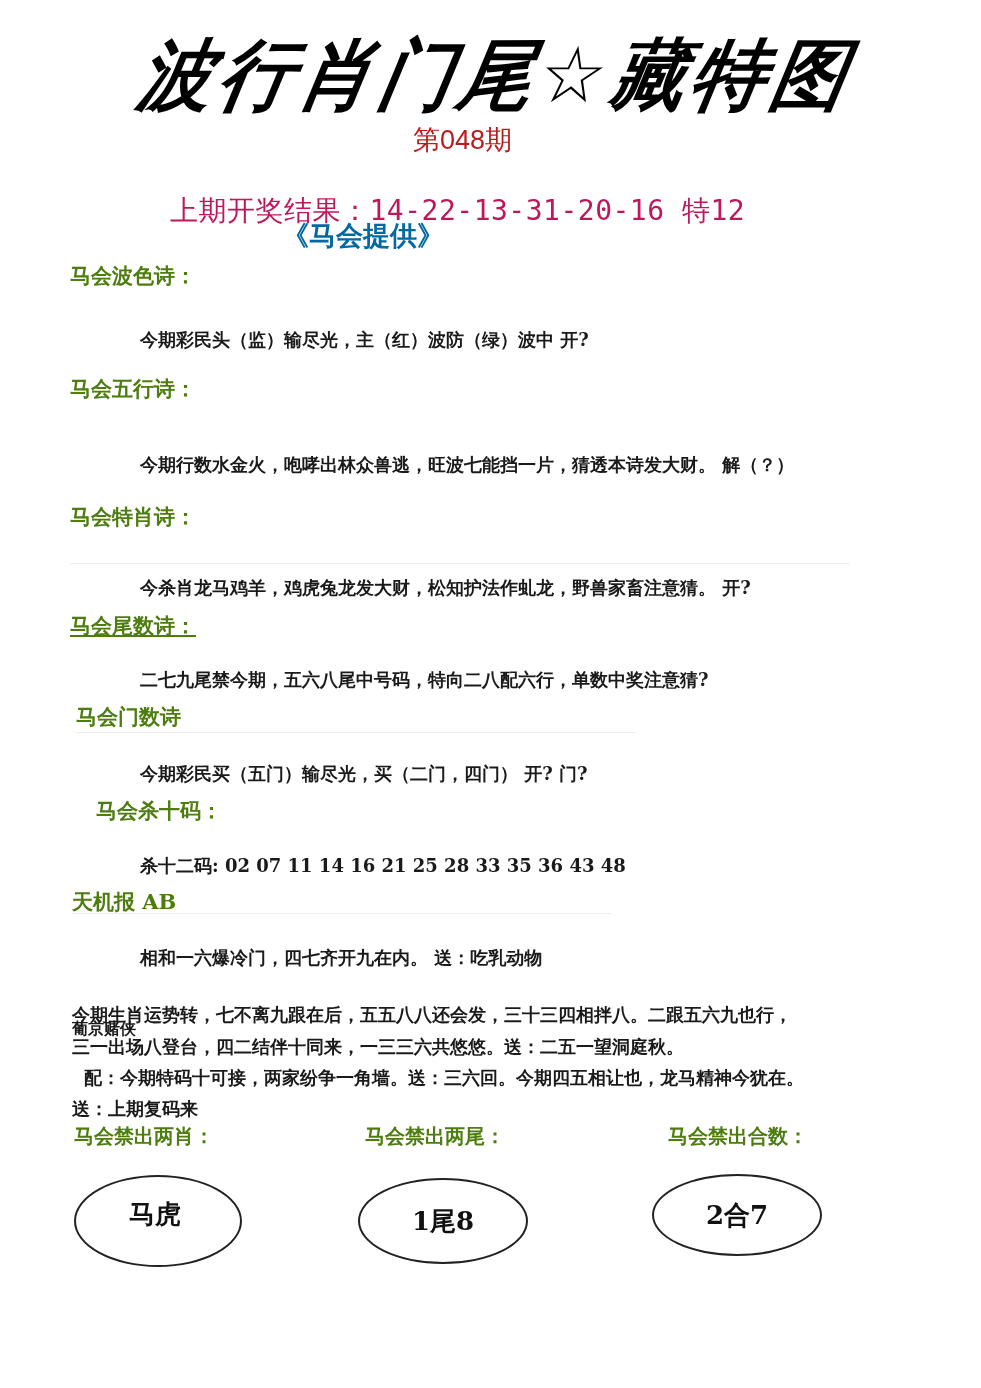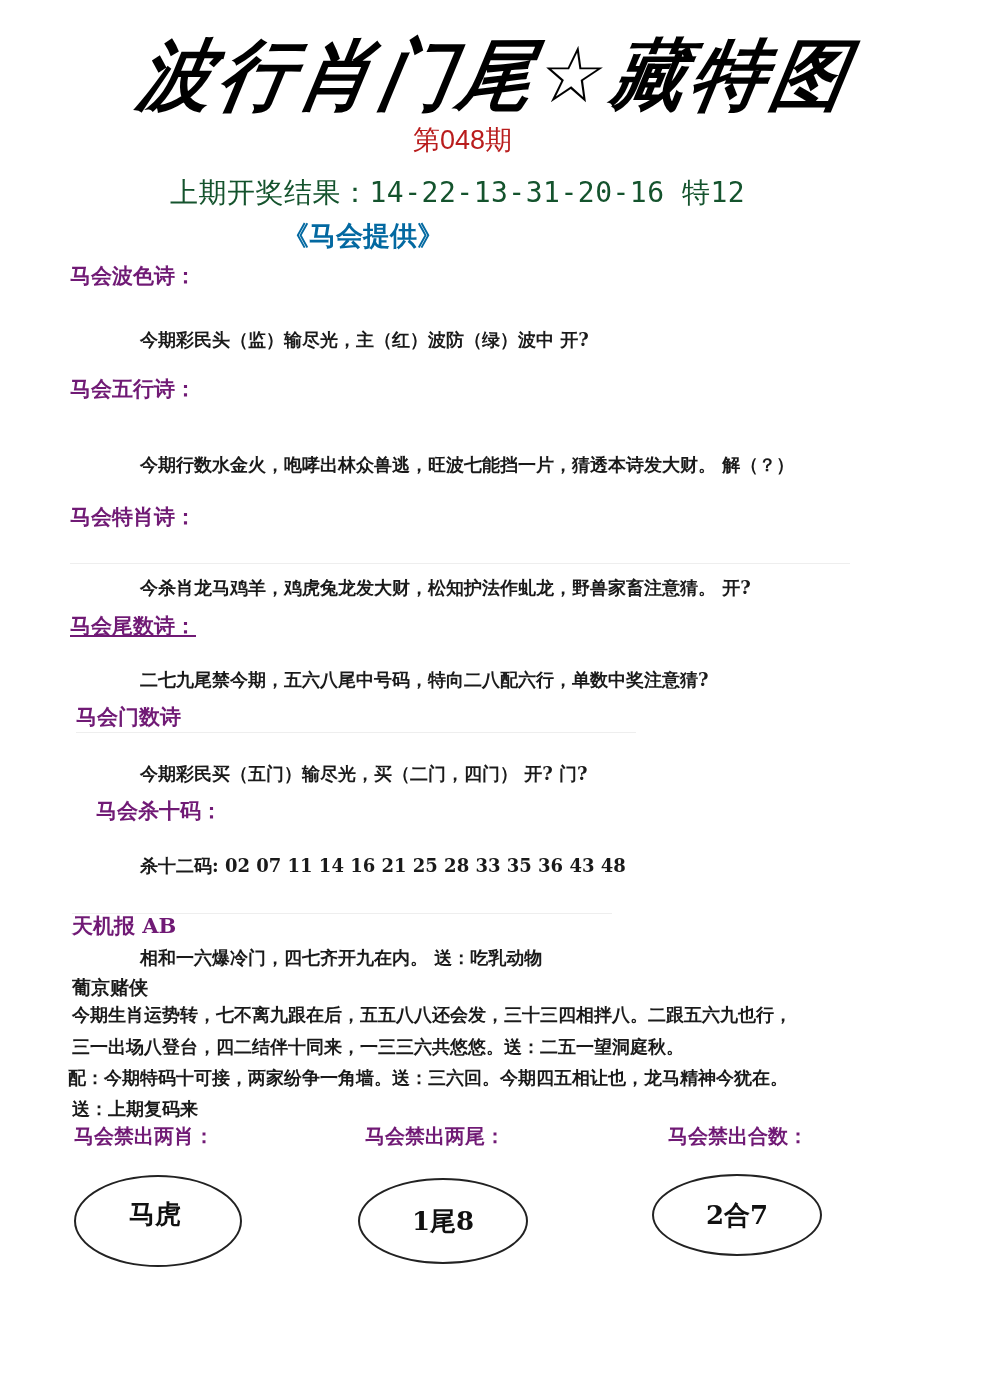--- a/index.html
+++ b/index.html
@@ -3,23 +3,23 @@
   <meta charset="utf-8">
   <style>
     html, body { margin:0; padding:0; background:#ffffff; }
     body { width:981px; height:1388px; position:relative; overflow:hidden;
       font-family:"DejaVu Serif", "Liberation Serif", serif; color:#111; }
     .abs { position:absolute; white-space:nowrap; }
     .title { left:140px; top:30px; font-family:"DejaVu Sans", sans-serif; font-weight:bold;
       font-size:74px; font-style:italic; letter-spacing:6px; color:#000;
       transform:skewX(-10deg) scaleY(1.05); line-height:90px; }
     .issue { left:413px; top:122px; font-family:"Liberation Sans", sans-serif; font-size:27px; color:#b91c1c; }
-    .result { left:170px; top:174px; font-family:"DejaVu Sans Mono", monospace; font-size:28px; color:#14532d; letter-spacing:0.5px; }
+    .result { left:170px; top:192px; font-family:"DejaVu Sans Mono", monospace; font-size:28px; color:#be185d; letter-spacing:0.5px; }
     .provider { left:282px; top:218px; font-size:27px; font-weight:bold; color:#0369a1; }
-    .heading { font-size:21px; font-weight:bold; color:#701a75; left:70px; }
+    .heading { font-size:21px; font-weight:bold; color:#4d7c0f; left:70px; }
     .line { font-size:18px; font-weight:bold; color:#1a1a1a; }
     .indent { left:140px; }
     .faint { position:absolute; height:1px; background:#eee; }
     .oval { position:absolute; border:2px solid #222; border-radius:50%; display:flex;
       align-items:center; justify-content:center; font-size:26px; font-weight:bold; color:#111; }
   </style>
 </head>
 <body>
 
 <div class="abs title">波行肖门尾☆藏特图</div>
@@ -40,28 +40,28 @@
 <div class="abs heading" style="top:612px;text-decoration:underline;">马会尾数诗：</div>
 <div class="abs line indent" style="top:668px;">二七九尾禁今期，五六八尾中号码，特向二八配六行，单数中奖注意猜?</div>
 
 <div class="abs heading" style="top:703px; left:76px;">马会门数诗</div>
 <div class="faint" style="left:76px; top:732px; width:560px;"></div>
 <div class="abs line indent" style="top:762px;">今期彩民买（五门）输尽光，买（二门，四门） 开? 门?</div>
 
 <div class="abs heading" style="top:797px; left:76px;margin-left:20px;">马会杀十码：</div>
 <div class="abs line indent" style="top:854px;">杀十二码: 02 07 11 14 16 21 25 28 33 35 36 43 48</div>
 
-<div class="abs heading" style="top:912px; left:72px;">天机报 AB</div>
+<div class="abs heading" style="top:888px; left:72px;">天机报 AB</div>
 <div class="faint" style="left:72px; top:913px; width:540px;"></div>
 <div class="abs line indent" style="top:946px;">相和一六爆冷门，四七齐开九在内。 送：吃乳动物</div>
 
-<div class="abs line" style="left:72px; top:975px; font-size:19px;">葡京赌侠</div>
+<div class="abs line" style="left:72px; top:1019px; font-size:16px;">葡京赌侠</div>
 <div class="abs line" style="left:72px; top:1003px;">今期生肖运势转，七不离九跟在后，五五八八还会发，三十三四相拌八。二跟五六九也行，</div>
 <div class="abs line" style="left:72px; top:1035px;">三一出场八登台，四二结伴十同来，一三三六共悠悠。送：二五一望洞庭秋。</div>
-<div class="abs line" style="left:68px; top:1066px;">配：今期特码十可接，两家纷争一角墙。送：三六回。今期四五相让也，龙马精神今犹在。</div>
+<div class="abs line" style="left:84px; top:1066px;">配：今期特码十可接，两家纷争一角墙。送：三六回。今期四五相让也，龙马精神今犹在。</div>
 <div class="abs line" style="left:72px; top:1097px;">送：上期复码来</div>
 
 <div class="abs heading" style="left:74px; top:1123px; font-size:20px;">马会禁出两肖：</div>
 <div class="abs heading" style="left:365px; top:1123px; font-size:20px;">马会禁出两尾：</div>
 <div class="abs heading" style="left:668px; top:1123px; font-size:20px;">马会禁出合数：</div>
 
 <div class="oval" style="left:74px; top:1175px; width:164px; height:88px;text-align:right;">
   <span style="margin-left:-6px; margin-top:-14px;">马虎</span>
 </div>
 <div class="oval" style="left:358px; top:1178px; width:166px; height:82px;">

